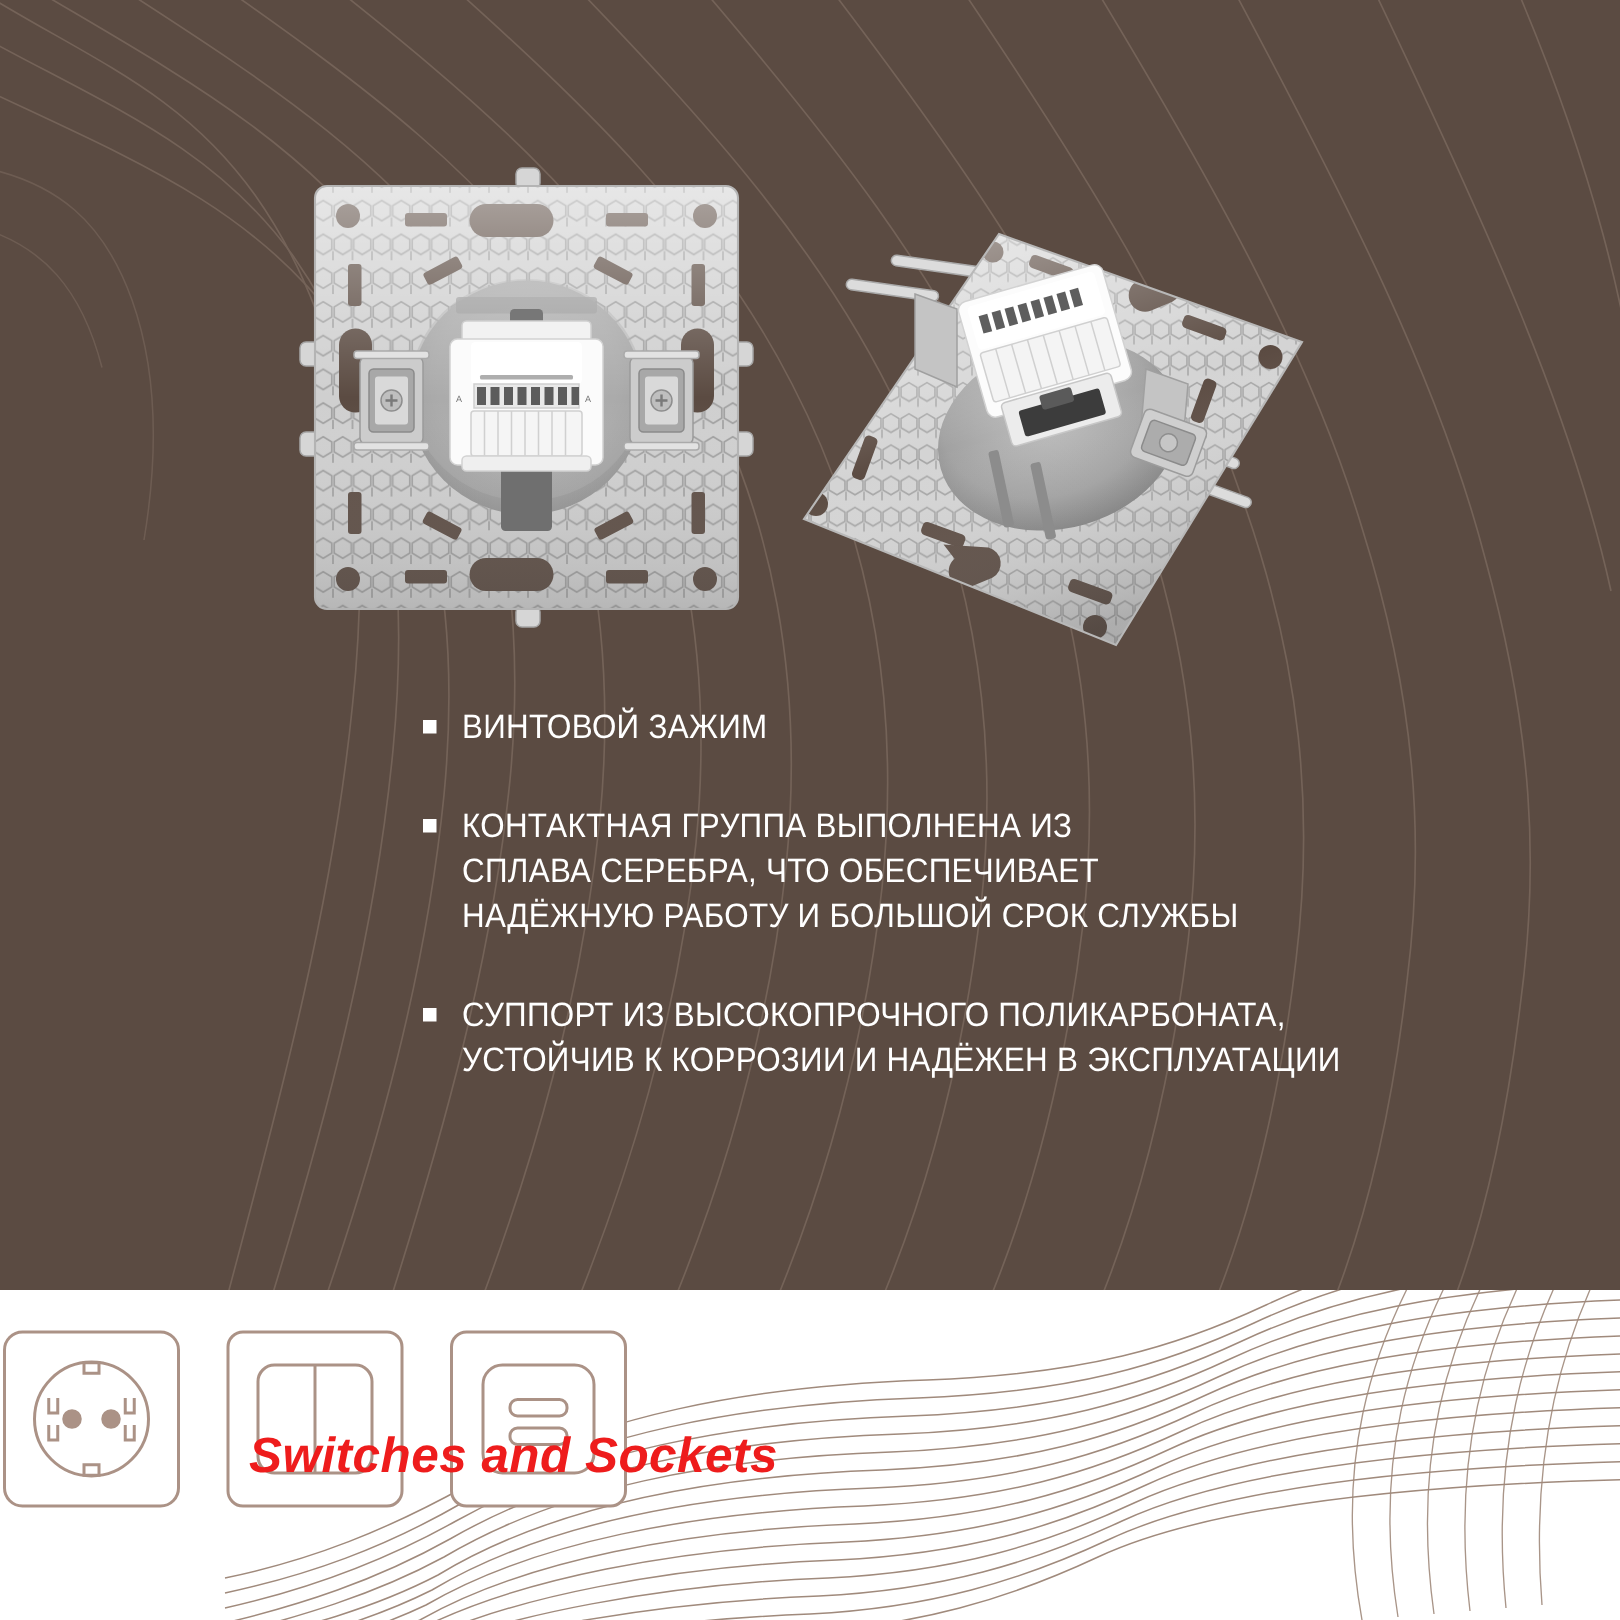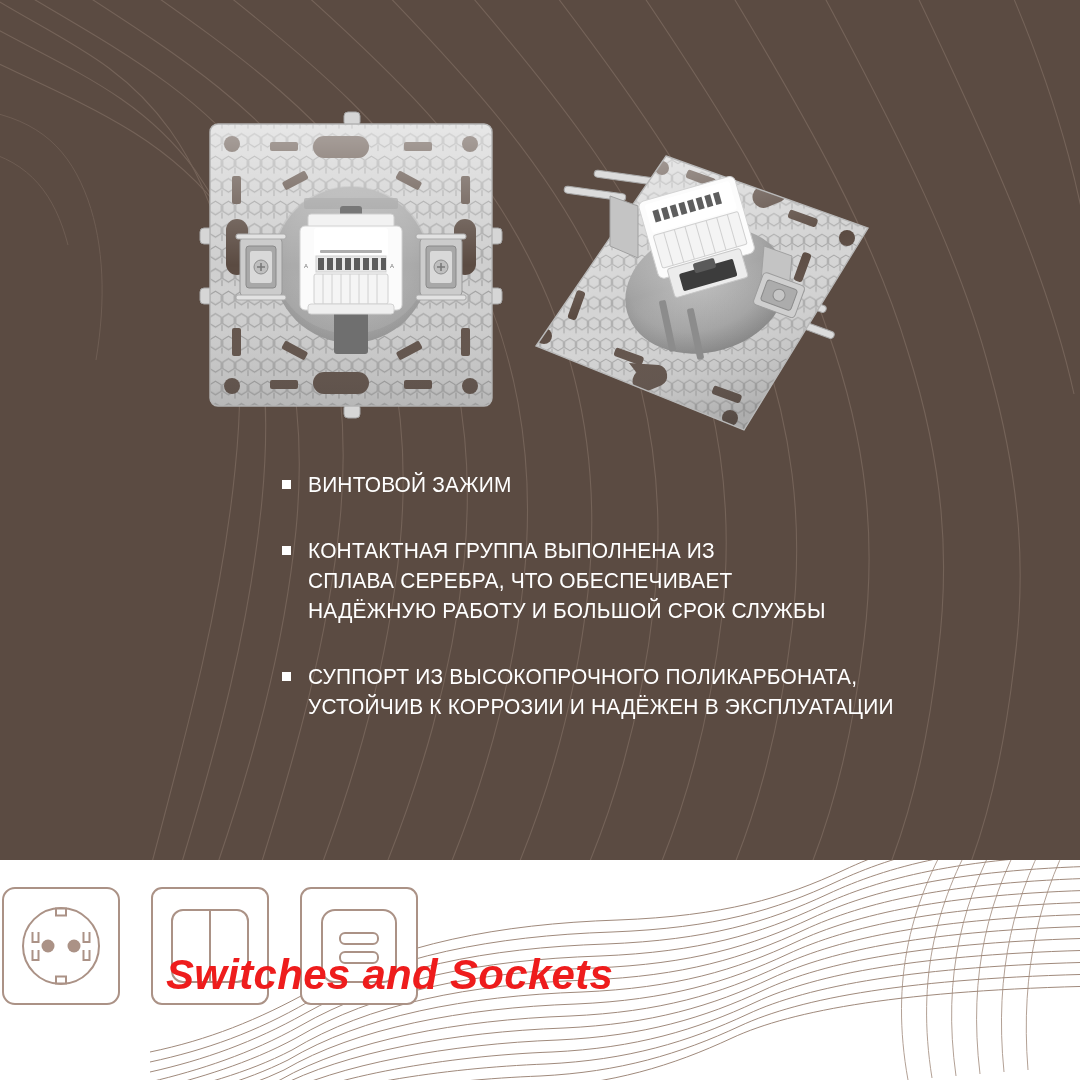--- a/index.html
+++ b/index.html
@@ -21,21 +21,21 @@
   .feature:last-child{margin-bottom:0;}
   .bullet{flex:0 0 auto;width:9px;height:9px;background:#ffffff;margin-top:10px;margin-right:17px;}
   .ftext{color:#ffffff;font-size:22.5px;line-height:30px;letter-spacing:.2px;
          font-family:"Liberation Sans","DejaVu Sans",sans-serif;font-weight:400;
          transform:scaleX(.93);transform-origin:left center;white-space:pre-line;}
 
   
   .footer{position:absolute;left:0;top:860px;width:1080px;height:220px;background:#ffffff;overflow:hidden;}
   .footer-lines{position:absolute;left:0;top:0;width:1080px;height:220px;}
 
-  .brand{position:absolute;left:166px;top:951px;color:#ee1c1c;font-size:42px;
+  .brand{position:absolute;left:166px;top:951px;color:#ee1c1c;font-size:33px;
          font-weight:700;font-style:italic;letter-spacing:.3px;
          font-family:"Liberation Sans","DejaVu Sans",sans-serif;white-space:nowrap;text-align:right;}
 
   .icons{position:absolute;left:588px;top:884px;width:420px;height:126px;}
 </style>
 </head>
 <body>
 
 <div class="page">
 

